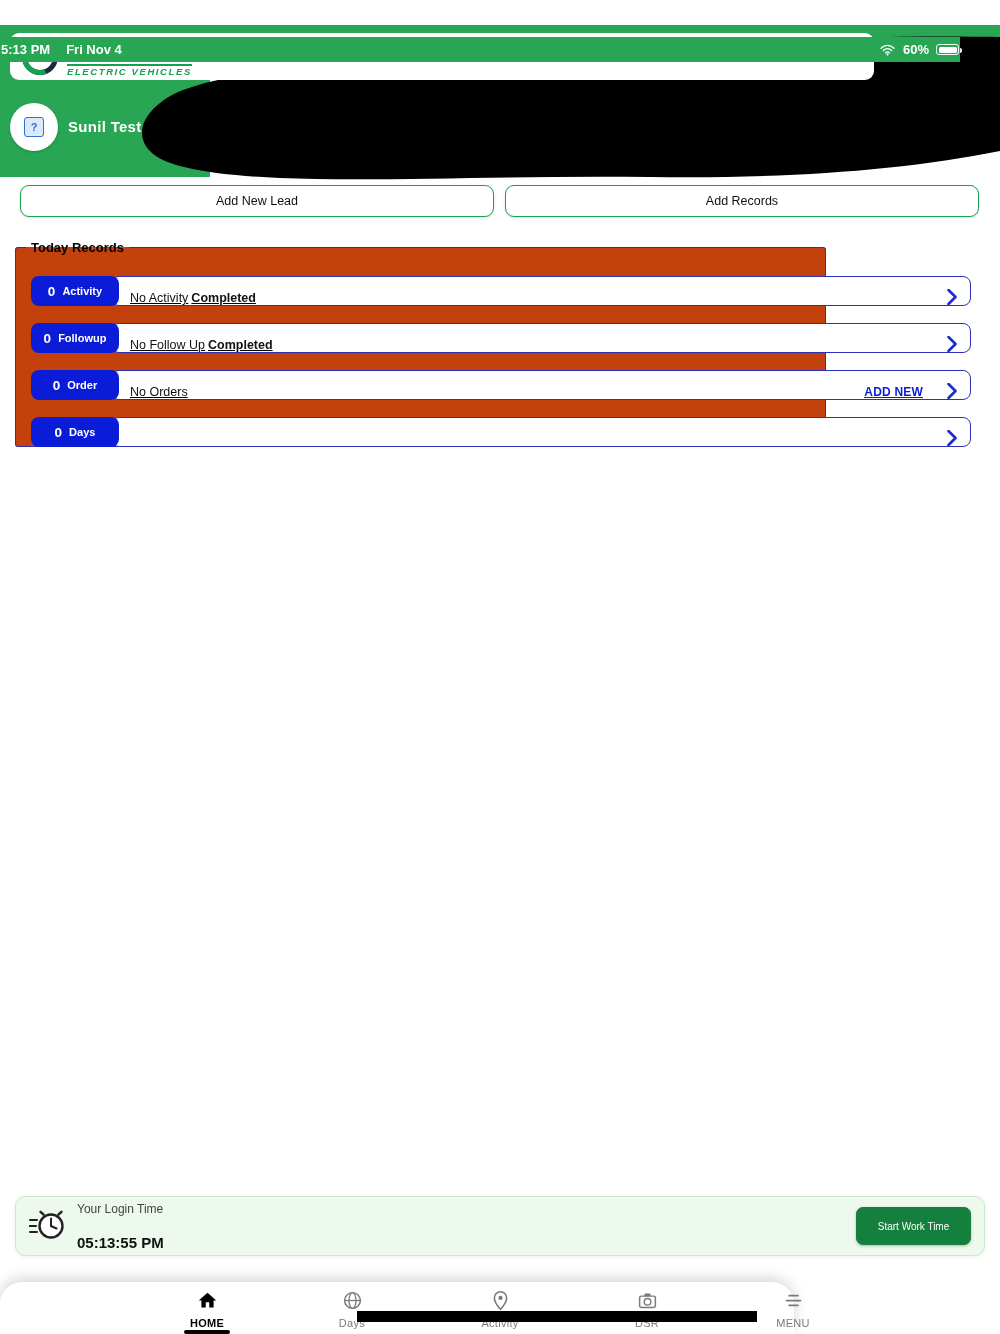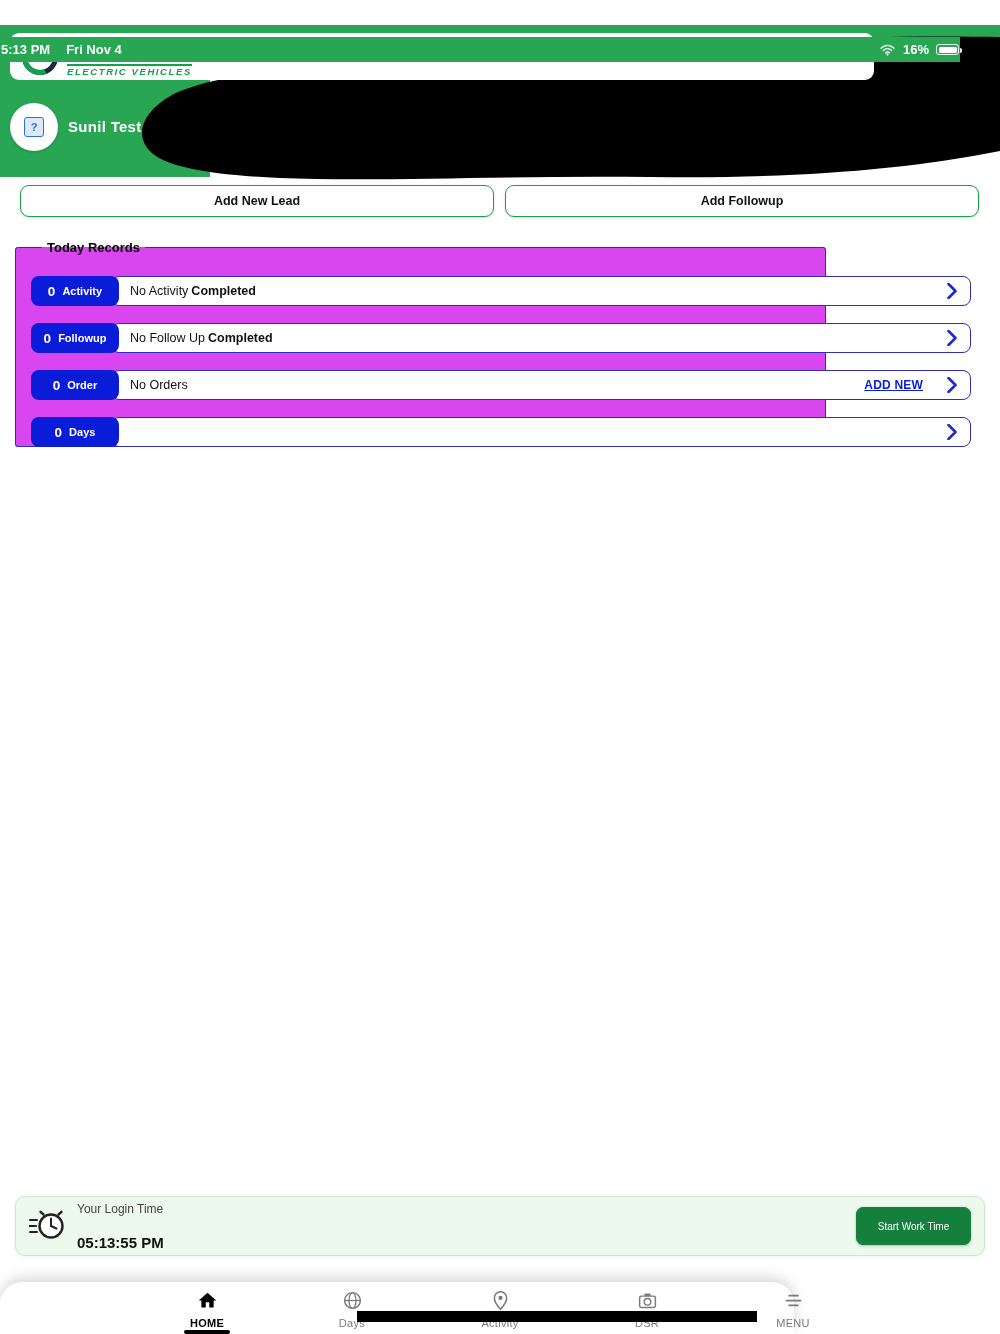--- a/index.html
+++ b/index.html
@@ -31,30 +31,30 @@
     border-top: 2px solid #12a24c; margin-top: 2px; padding-top: 0; }
   .avatar { position: absolute; left: 10px; top: 103px; width: 48px; height: 48px; border-radius: 50%;
     background: #fff; display: flex; align-items: center; justify-content: center; box-shadow: 0 1px 3px rgba(0,0,0,.2); }
   .avatar-ph { width: 20px; height: 20px; border: 1.5px solid #2f6fd6; background: #dce9fb; border-radius: 3px;
     color: #2f6fd6; font-size: 11px; font-weight: 700; display: flex; align-items: center; justify-content: center; }
   .user-name { position: absolute; left: 68px; top: 118px; color: #fff; font-size: 15px; font-weight: 700; letter-spacing: .3px; }
 
   
   .qa-btn { position: absolute; top: 185px; height: 32px; width: 474px; background: #fff;
     border: 1.6px solid #17a24a; border-radius: 9px; display: flex; align-items: center; justify-content: center;
-    font-size: 12.5px; font-weight: 700; color: #111; box-shadow: 0 1px 3px rgba(0,0,0,.12); cursor: pointer; }
+    font-size: 12.5px; font-weight: 400; color: #111; box-shadow: 0 1px 3px rgba(0,0,0,.12); cursor: pointer; }
   .qa-1 { left: 20px; } .qa-2 { left: 505px; }
 
   
   fieldset.records { position: absolute; left: 15px; top: 240px; width: 811px; height: 207px;
-    border: 1.6px solid #2d2dbb; border-radius: 3px; background: #d946ef; padding-left: 16px; }
+    border: 1.6px solid #2d2dbb; border-radius: 3px; background: #c2410c; }
   fieldset.records legend { margin-left: 10px; padding: 0 5px; font-size: 13px; font-weight: 600; color: #000; }
   .record-row { position: absolute; left: 15px; width: 940px; height: 30px; }
   .row-box { position: absolute; left: 80px; right: 0; top: 0; bottom: 0; background: #fff;
-    border: 1.6px solid #2e2ebc; border-radius: 8px; display: flex; align-items: center; padding: 0 13px 0 18px; }
+    border: 1.6px solid #2e2ebc; border-radius: 8px; display: flex; align-items: flex-end; padding: 0 13px 0 18px; text-decoration: underline; }
   .row-pill { position: absolute; left: 0; top: 0; width: 88px; height: 100%; background: #0a1cd8; border-radius: 8px;
     color: #fff; display: flex; align-items: center; justify-content: center; gap: 7px; z-index: 2; }
   .pill-count { font-size: 13.5px; font-weight: 700; }
   .pill-label { font-size: 11px; font-weight: 600; }
   .row-text { flex: 1; font-size: 12.5px; color: #111; }
   .row-text b { font-weight: 700; margin-left: 3px; }
   .row-text b:empty { display: none; }
   .row-action { color: #0a1cd8; font-weight: 700; font-size: 12px; text-decoration: underline;
     margin-right: 24px; letter-spacing: .2px; cursor: pointer; }
   .row-action:empty { display: none; }
@@ -95,21 +95,21 @@
       <span>5:13 PM</span>
       <span>Fri Nov 4</span>
     </div>
     <div class="sb-right">
       <svg width="17" height="13" viewBox="0 0 24 20">
         <path d="M2 8 C8 2 16 2 22 8" fill="none" stroke="#fff" stroke-width="2" stroke-linecap="round"></path>
         <path d="M5.5 11.5 C9.5 7.5 14.5 7.5 18.5 11.5" fill="none" stroke="#fff" stroke-width="2" stroke-linecap="round"></path>
         <path d="M9 15 C11 13.2 13 13.2 15 15" fill="none" stroke="#fff" stroke-width="2" stroke-linecap="round"></path>
         <circle cx="12" cy="17.6" r="1.7" fill="#fff"></circle>
       </svg>
-      <span>16%</span>
+      <span>60%</span>
       <span class="battery">
         <span class="battery-fill"></span>
           <span class="battery-nub"></span>
       </span>
     </div>
   </div>
 
   <div class="header-green-top"></div>
   <div class="header-green-left"></div>
 
@@ -124,21 +124,21 @@
       <div class="tagline">ELECTRIC VEHICLES</div>
     </div>
   </div>
 
   <div class="avatar">
     <span class="avatar-ph">?</span>
   </div>
   <div class="user-name">Sunil Test</div>
 
   <div class="qa-btn qa-1">Add New Lead</div>
-  <div class="qa-btn qa-2">Add Followup</div>
+  <div class="qa-btn qa-2">Add Records</div>
 
   <fieldset class="records">
     <legend>Today Records</legend>
 
     <div class="record-row" style="top:21px">
       <div class="row-box">
         <span class="row-text"><span>No Activity</span><b>Completed</b></span>
 
         <svg class="chev" viewBox="0 0 10 16">
             <path d="M1.5 1 L8.5 8 L1.5 15" fill="none" stroke="#1c2ad2" stroke-width="2.6" stroke-linecap="round" stroke-linejoin="round"></path>

